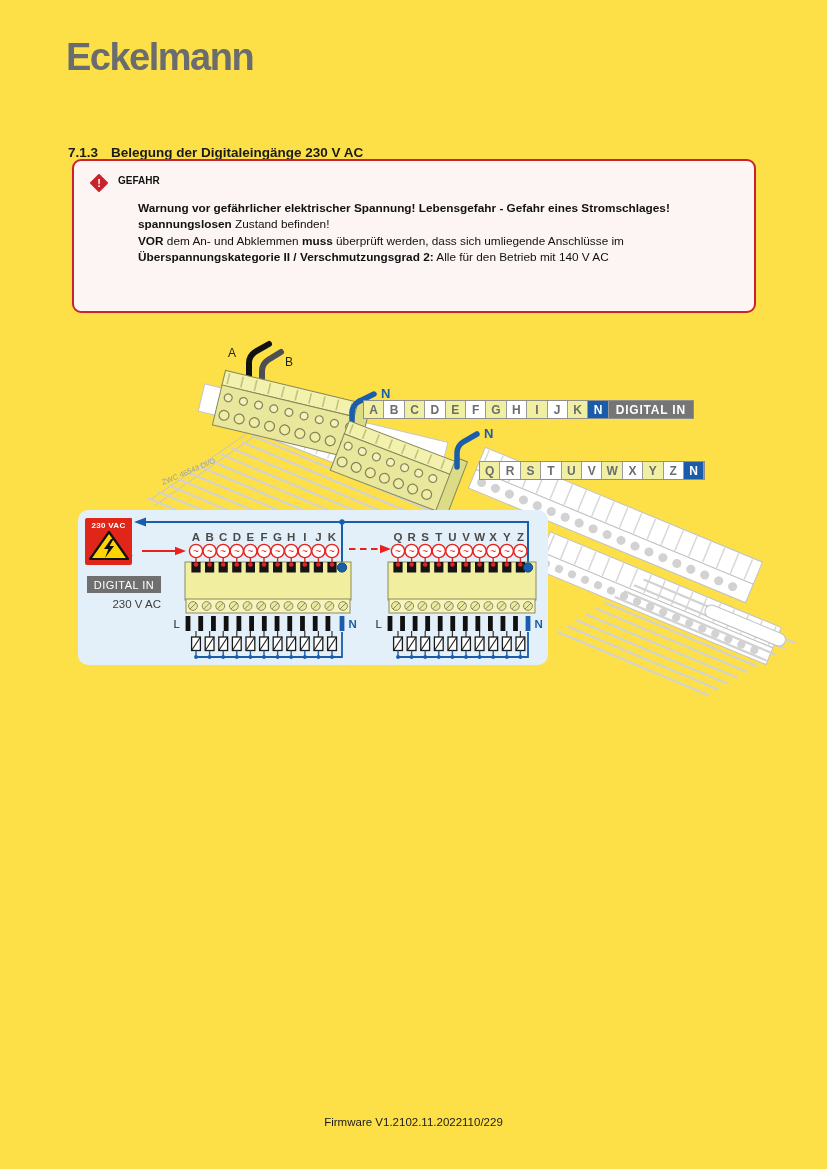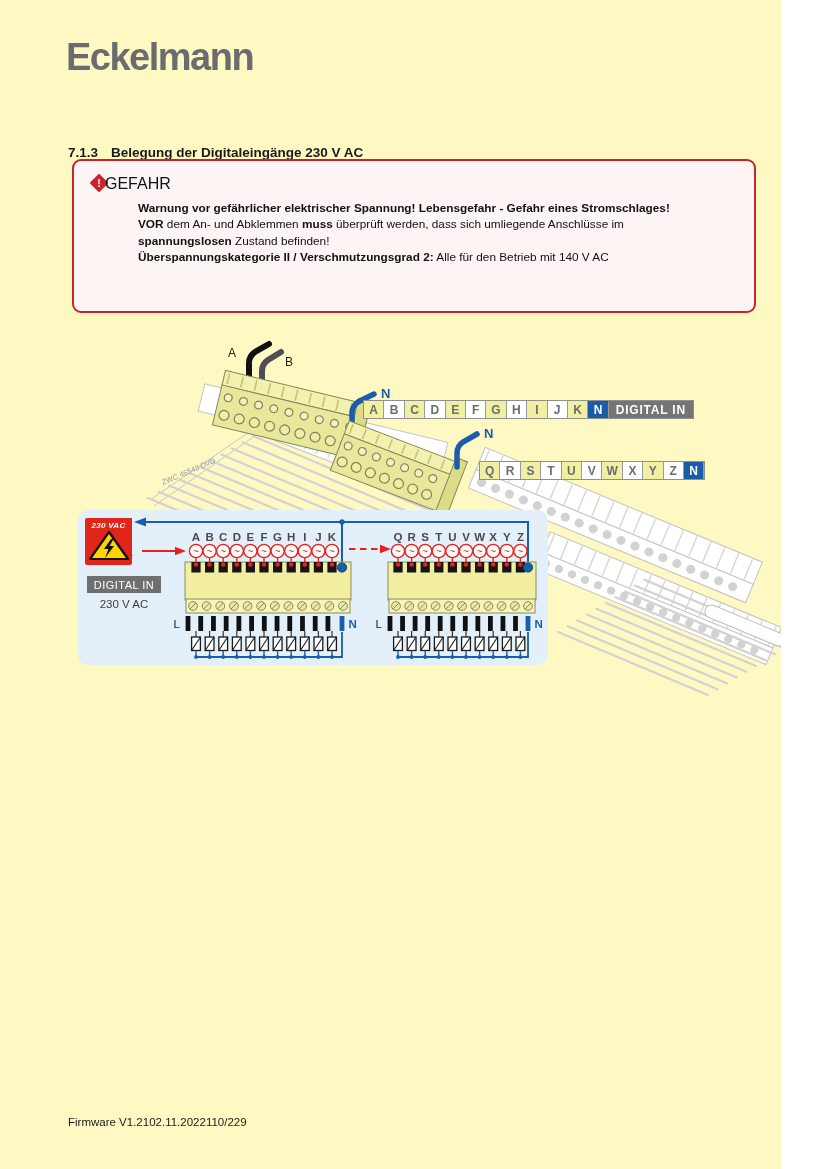--- a/index.html
+++ b/index.html
@@ -1,25 +1,25 @@
 <!DOCTYPE html>
 <html><head>
 <meta charset="utf-8">
 <style>
   html,body{margin:0;padding:0;background:#ffffff;}
-  .page{position:relative;width:757px;height:1169px;background:#fef9c3;overflow:hidden;
-        font-family:"Liberation Sans",sans-serif;color:#111;padding-left:24px;}
+  .page{position:relative;width:827px;height:1169px;background:#fde047;overflow:hidden;
+        font-family:"Liberation Sans",sans-serif;color:#111;}
   .logo{position:absolute;left:66px;top:36px;font-size:38px;font-weight:bold;
         letter-spacing:-1.5px;color:#6a6c6e;}
   .heading{position:absolute;left:68px;top:133px;font-size:13.5px;font-weight:bold;color:#1a1a1a;margin-top:12px;}
   .heading .num{margin-right:13px;}
   
   .warnbox{position:absolute;left:72px;top:159px;width:684px;height:154px;box-sizing:border-box;
            border:2px solid #c9242b;border-radius:9px;background:#fdf4f4;}
-  .warnhead{position:absolute;left:31px;top:14px;font-size:16px;font-weight:normal;color:#111;}
+  .warnhead{position:absolute;left:44px;top:14px;font-size:10px;font-weight:bold;color:#111;}
   .warnicon{position:absolute;left:16px;top:13px;width:18px;height:18px;}
   .warntext{position:absolute;left:40px;top:39px;right:10px;font-size:11.8px;line-height:16.4px;color:#111;}
   .wline{white-space:nowrap;margin-left:24px;}
   .wline .b{font-weight:bold;}
   
   .diagram{position:absolute;left:0;top:330px;width:827px;height:440px;}
   .art{position:absolute;left:0;top:0;}
   svg{font-family:"Liberation Sans",sans-serif;}
   .strip{position:absolute;display:flex;height:19px;border:1px solid #8f8f8f;background:#fff;box-sizing:border-box;}
   .strip1{left:363px;top:70px;}
@@ -27,26 +27,26 @@
   .cell{width:20.4px;box-sizing:border-box;border-right:1px solid #9a9a9a;display:flex;align-items:center;
         justify-content:center;font-size:12px;font-weight:600;color:#6b6d6f;flex:none;}
   .cell.y{background:#f0efa2;}
   .cell.w{background:#ffffff;}
   .cell.n{background:#1a5ca9;color:#fff;}
   .cell.badge{width:auto;flex:none;padding:0 7px;background:#757575;color:#fff;border-right:none;
         letter-spacing:0.8px;font-weight:600;}
   .panel{position:absolute;left:78px;top:180px;width:470px;height:155px;background:#e3f0f9;border-radius:10px;}
   .panel-svg{position:absolute;left:0;top:0;}
   .warnsq{position:absolute;left:7px;top:8px;width:47px;height:47px;background:#e02519;border-radius:2px;
-          display:flex;flex-direction:column;align-items:center;font-style:italic;}
+          display:flex;flex-direction:column;align-items:center;}
   .warnsq .vtxt{font-size:8px;font-weight:bold;color:#fff;margin-top:2.5px;letter-spacing:0.3px;}
   .badge-di{position:absolute;left:9px;top:66px;width:74px;height:17px;background:#6f6f6f;color:#fff;
             font-size:11px;display:flex;align-items:center;justify-content:center;letter-spacing:0.5px;}
-  .voltage{position:absolute;left:9px;top:88px;width:74px;text-align:center;font-size:11.5px;color:#3c3c3c;}
-  .footer{position:absolute;left:68px;top:1116px;width:691px;display:flex;justify-content:flex-start;
+  .voltage{position:absolute;left:9px;top:88px;width:74px;text-align:right;font-size:11.5px;color:#3c3c3c;}
+  .footer{position:absolute;left:68px;top:1116px;width:691px;display:flex;justify-content:center;
           font-size:11.5px;color:#1a1a1a;}
 </style>
 </head>
 <body>
 
 <div class="page">
 
   <div class="logo">Eckelmann</div>
 
   <div class="heading">
@@ -56,22 +56,22 @@
   <div class="warnbox">
     <span class="warnicon">
       <svg width="18" height="18" viewBox="0 0 18 18">
         <polygon points="9,1 17,9 9,17 1,9" fill="#c9242b" stroke="#c9242b" stroke-width="2" stroke-linejoin="round"></polygon>
         <text x="9" y="13" text-anchor="middle" font-size="11" font-weight="bold" fill="#fff">!</text>
       </svg>
     </span>
     <div class="warnhead">GEFAHR</div>
     <div class="warntext">
       <div class="wline"><span class="b">Warnung vor gefährlicher elektrischer Spannung! Lebensgefahr - Gefahr eines Stromschlages!</span></div>
+      <div class="wline"><span class="b">spannungslosen</span><span> Zustand befinden!</span></div>
       <div class="wline"><span class="b">VOR</span><span> dem An- und Abklemmen </span><span class="b">muss</span><span> überprüft werden, dass sich umliegende Anschlüsse im</span></div>
-      <div class="wline"><span class="b">spannungslosen</span><span> Zustand befinden!</span></div>
       <div class="wline"><span class="b">Überspannungskategorie II / Verschmutzungsgrad 2:</span><span> Alle für den Betrieb mit 140 V AC</span></div>
     </div>
   </div>
 
   <div class="diagram">
     <svg class="art" width="827" height="440" viewBox="0 0 827 440">
 
       <g stroke="#c5c5c5" fill="none" stroke-width="1">
         <path d="M150,170 L258,96"></path>
         <path d="M154,176 L262,101"></path>

